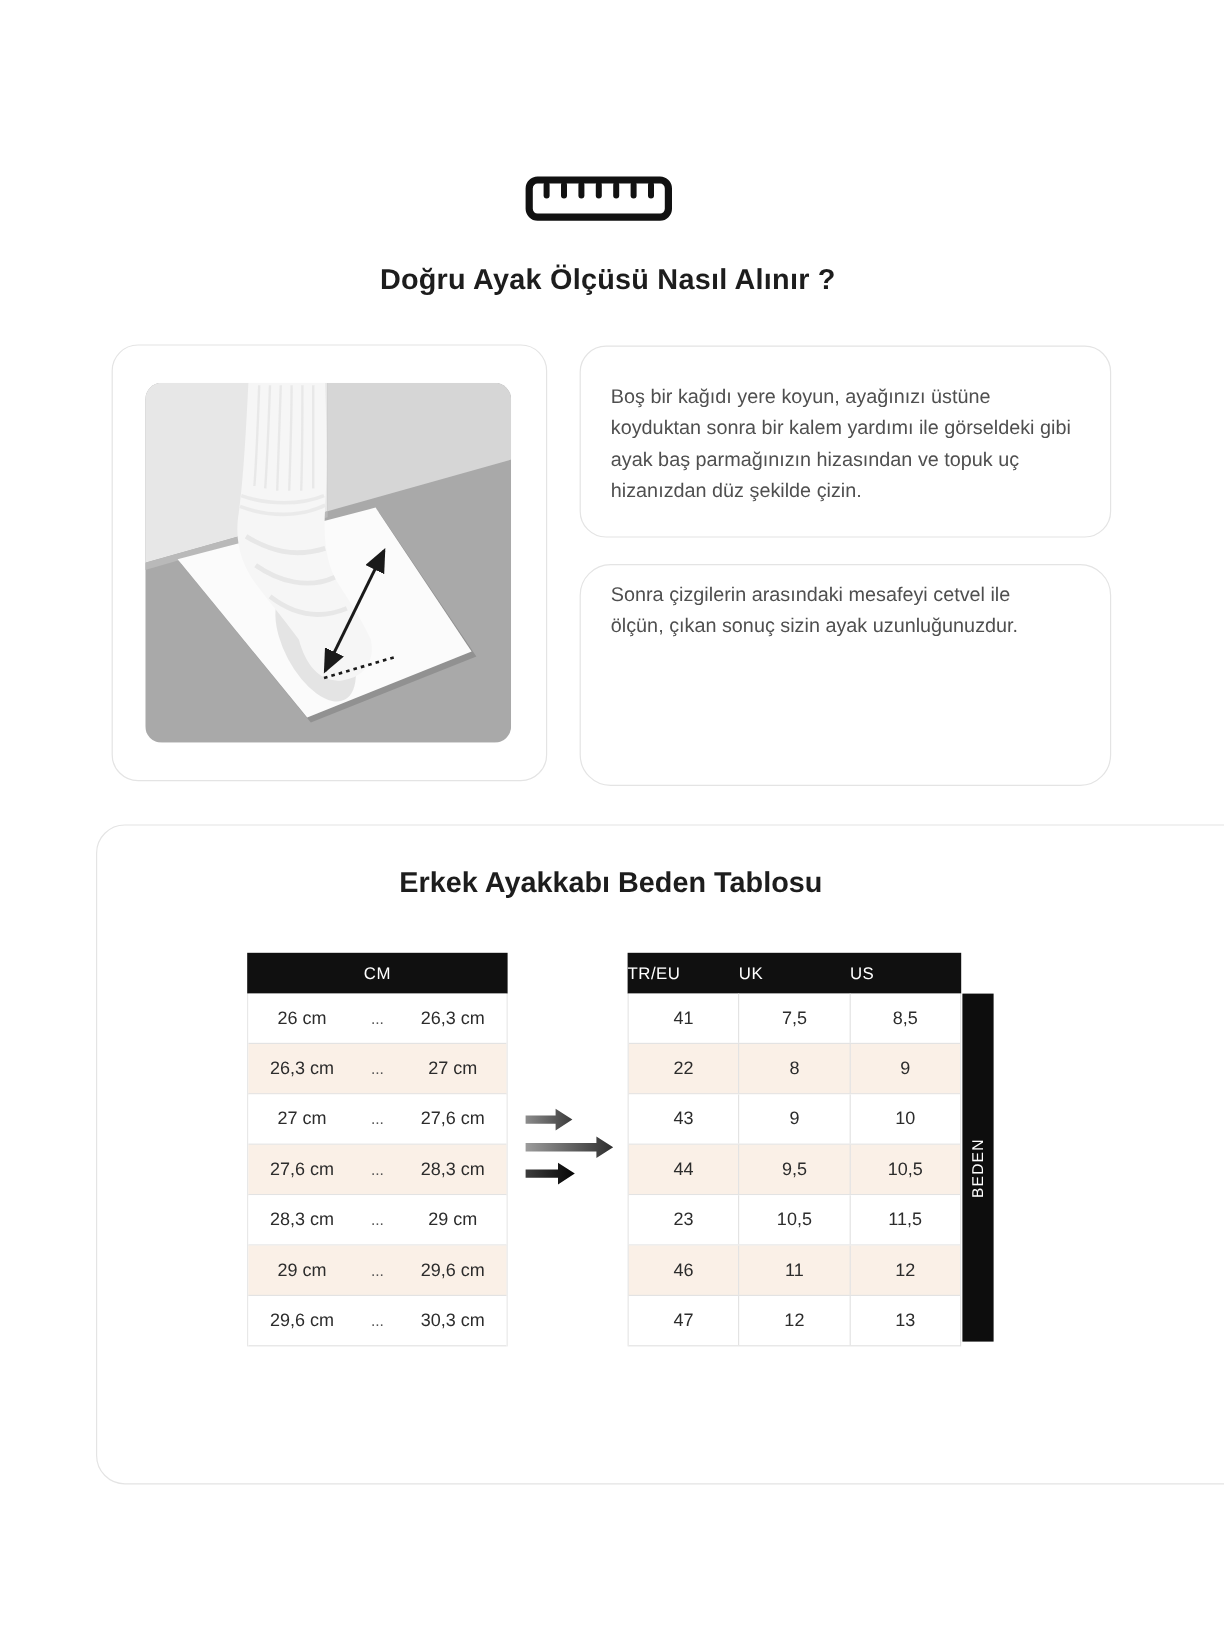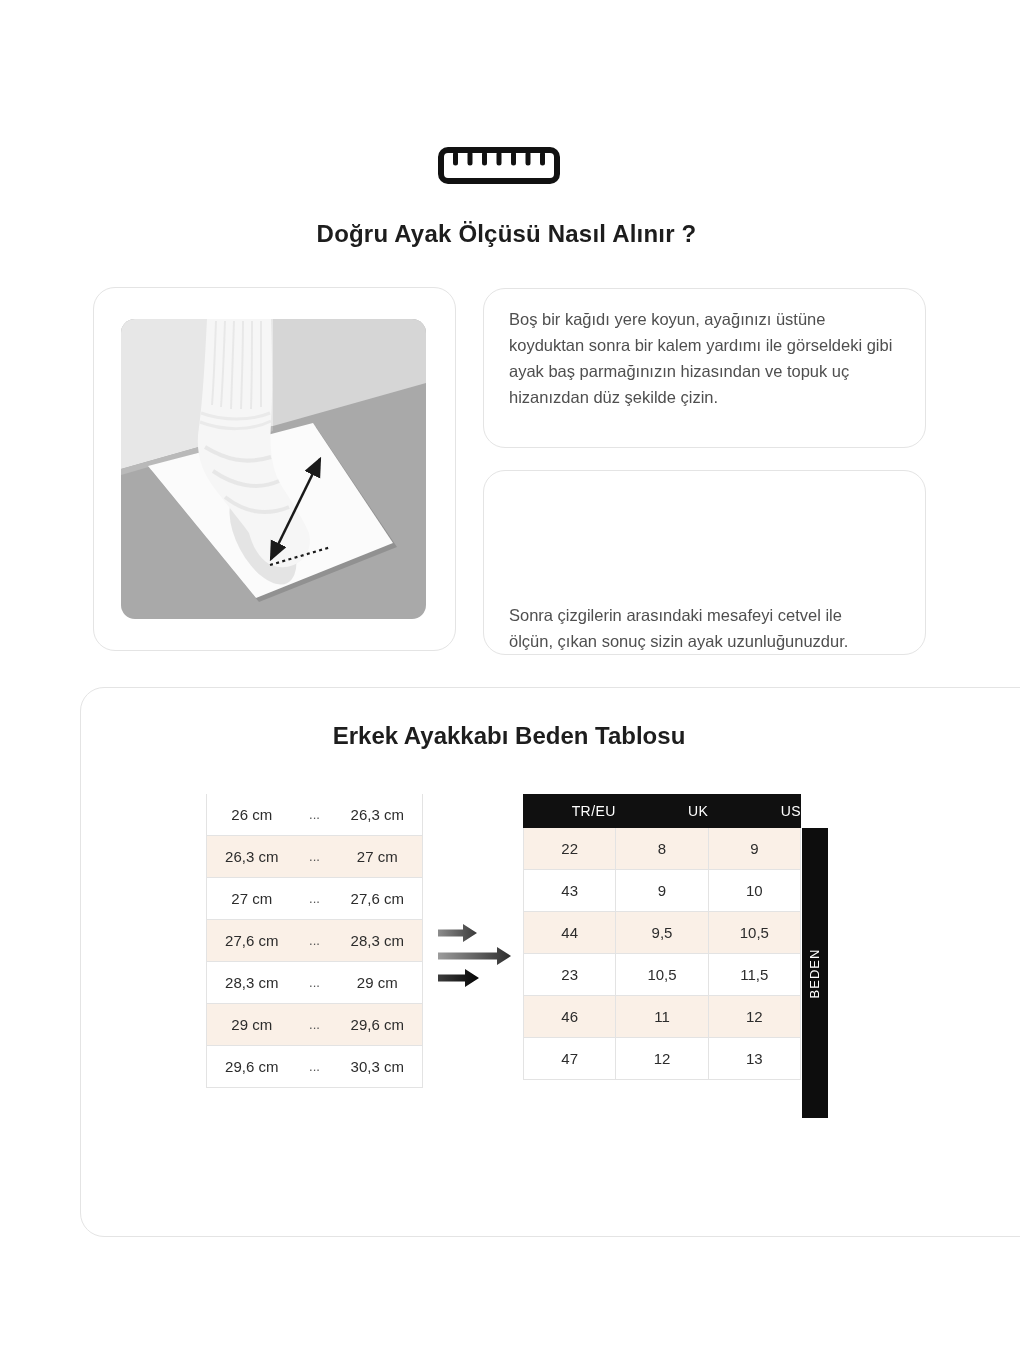--- a/index.html
+++ b/index.html
@@ -22,31 +22,31 @@
   }
   .abs{position:absolute;}
   
   .ruler-wrap{left:437px;top:146px;width:124px;height:40px;}
   .main-title{left:0;top:220px;width:1013px;text-align:center;
     font-size:24px;font-weight:700;letter-spacing:.2px;color:var(--title-text);}
   .card{background:#fff;border:1.5px solid var(--card-border);border-radius:22px;}
   .photo-card{left:93px;top:287px;width:363px;height:364px;}
   .photo-frame{left:27px;top:31px;width:305px;height:300px;border-radius:14px;overflow:hidden;}
   .text-card-1{left:483px;top:288px;width:443px;height:160px;padding:17px 28px 0 25px;}
-  .text-card-2{left:483px;top:470px;width:443px;height:185px;display:flex;align-items:flex-end;padding:0 38px 0 25px;}
-  .step-text{font-size:16.5px;line-height:26px;color:var(--body-text);}
+  .text-card-2{left:483px;top:470px;width:443px;height:185px;display:flex;align-items:flex-start;padding:0 38px 0 25px;border-radius:26px;}
+  .step-text{font-size:16.5px;line-height:26px;color:var(--body-text);margin-top:12px;}
   
   .chart-card{left:80px;top:687px;width:1004px;height:550px;border-radius:24px;}
   .chart-title{left:0;top:34px;width:856px;text-align:center;
     font-size:24px;font-weight:700;color:var(--title-text);}
   .tbl{background:#fff;}
   .tbl-header{height:34px;background:var(--header-bg);color:var(--header-text);
     display:flex;align-items:center;font-size:14px;font-weight:500;letter-spacing:.4px;}
   .tbl-header.single{justify-content:center;}
-  .tbl-header .hcell{flex:1;text-align:right;padding-left:21px;}
+  .tbl-header .hcell{flex:1;text-align:left;}
   .tbl-body{border-left:1px solid var(--tborder);border-right:1px solid var(--tborder);}
   .trow{height:42px;display:flex;align-items:center;border-bottom:1px solid var(--tborder);
     font-size:15px;color:var(--table-text);background:#fff;}
   .trow.stripe{background:var(--stripe);}
   .cm-table{left:125px;top:106px;width:217px;}
   .size-table{left:442px;top:106px;width:278px;}
   .c-from,.c-to{flex:1;text-align:center;}
   .c-sep{width:36px;text-align:center;font-size:13px;color:#555;}
   .scell{flex:1;text-align:center;align-self:stretch;display:flex;align-items:center;justify-content:center;}
   .scell + .scell{border-left:1px solid var(--tborder);}
@@ -137,20 +137,23 @@
   <div class="step-text">Boş bir kağıdı yere koyun, ayağınızı üstüne koyduktan sonra bir kalem yardımı ile görseldeki gibi ayak baş parmağınızın hizasından ve topuk uç hizanızdan düz şekilde çizin.</div>
 </div>
 <div class="abs card text-card-2">
   <div class="step-text">Sonra çizgilerin arasındaki mesafeyi cetvel ile ölçün, çıkan sonuç sizin ayak uzunluğunuzdur.</div>
 </div>
 
 <div class="abs card chart-card">
   <div class="abs chart-title">Erkek Ayakkabı Beden Tablosu</div>
 
   <div class="abs tbl cm-table">
+    <div class="tbl-header single">
+      <span>CM</span>
+    </div>
     <div class="tbl-body">
         <div class="trow">
           <span class="c-from">26 cm</span>
           <span class="c-sep">...</span>
           <span class="c-to">26,3 cm</span>
         </div>
         <div class="trow stripe">
           <span class="c-from">26,3 cm</span>
           <span class="c-sep">...</span>
           <span class="c-to">27 cm</span>
@@ -205,20 +208,25 @@
     </svg>
   </div>
 
   <div class="abs tbl size-table">
     <div class="tbl-header">
       <span class="hcell">TR/EU</span>
       <span class="hcell">UK</span>
       <span class="hcell">US</span>
     </div>
     <div class="tbl-body">
+        <div class="trow">
+          <span class="scell">41</span>
+          <span class="scell">7,5</span>
+          <span class="scell">8,5</span>
+        </div>
         <div class="trow stripe">
           <span class="scell">22</span>
           <span class="scell">8</span>
           <span class="scell">9</span>
         </div>
         <div class="trow">
           <span class="scell">43</span>
           <span class="scell">9</span>
           <span class="scell">10</span>
         </div>

